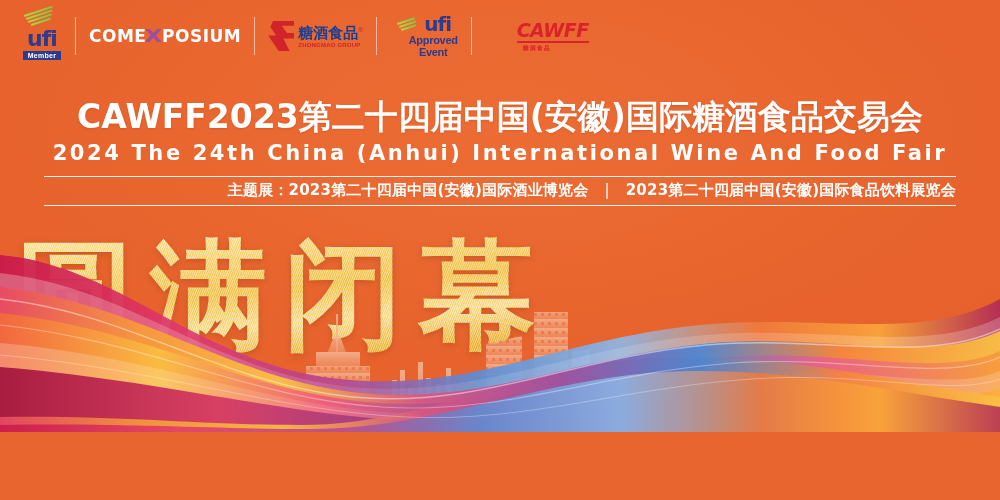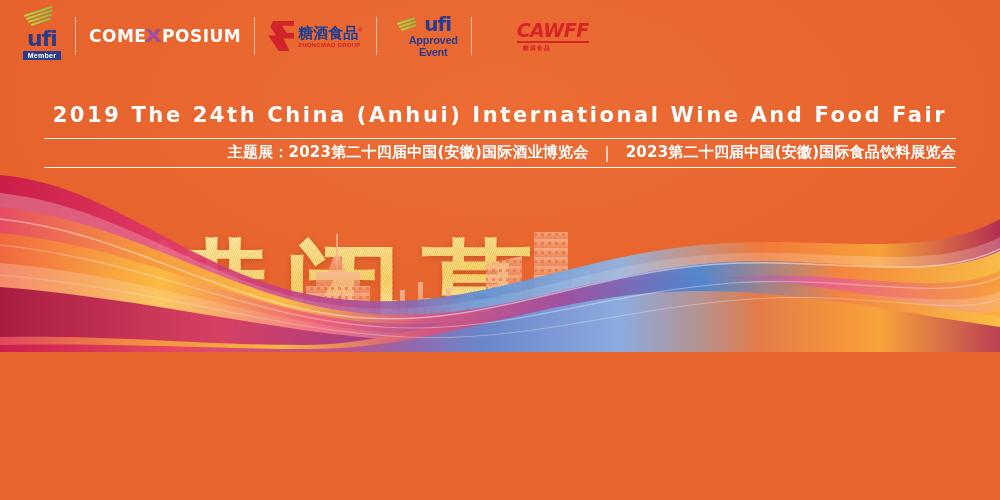--- a/index.html
+++ b/index.html
@@ -4,21 +4,21 @@
 <style>
   * { margin:0; padding:0; box-sizing:border-box; }
   html, body { width:1000px; height:500px; overflow:hidden; }
   body {
     font-family: "Liberation Sans", "DejaVu Sans", sans-serif;
     background:#e8652f;
   }
 
   .banner {
     position:relative;
-    width:1000px; height:352px;
+    width:1000px; height:432px;
     overflow:hidden;
     background:
       radial-gradient(ellipse 900px 420px at 50% 30%, #ec6c34 0%, #e7622c 60%, #e25c28 100%);
   }
 
   
   .logo-bar {
     position:absolute;
     left:22px; top:8px;
     height:56px;
@@ -213,21 +213,22 @@
 
     <div class="logo-slot">
       <div class="cawff">
         <div class="cawff-main">CAWFF</div>
         <div class="cawff-cn">糖酒食品</div>
       </div>
     </div>
   </div>
 
   <div class="headline">
-    <div class="title-en">2019 The 24th China (Anhui) International Wine And Food Fair</div>
+    <div class="title-cn">CAWFF2023第二十四届中国(安徽)国际糖酒食品交易会</div>
+    <div class="title-en">2024 The 24th China (Anhui) International Wine And Food Fair</div>
 
     <div class="theme-wrap">
       <div class="theme-line">
         <span>主题展：2023第二十四届中国(安徽)国际酒业博览会</span>
         <span class="theme-div">|</span>
         <span>2023第二十四届中国(安徽)国际食品饮料展览会</span>
       </div>
     </div>
   </div>
 

